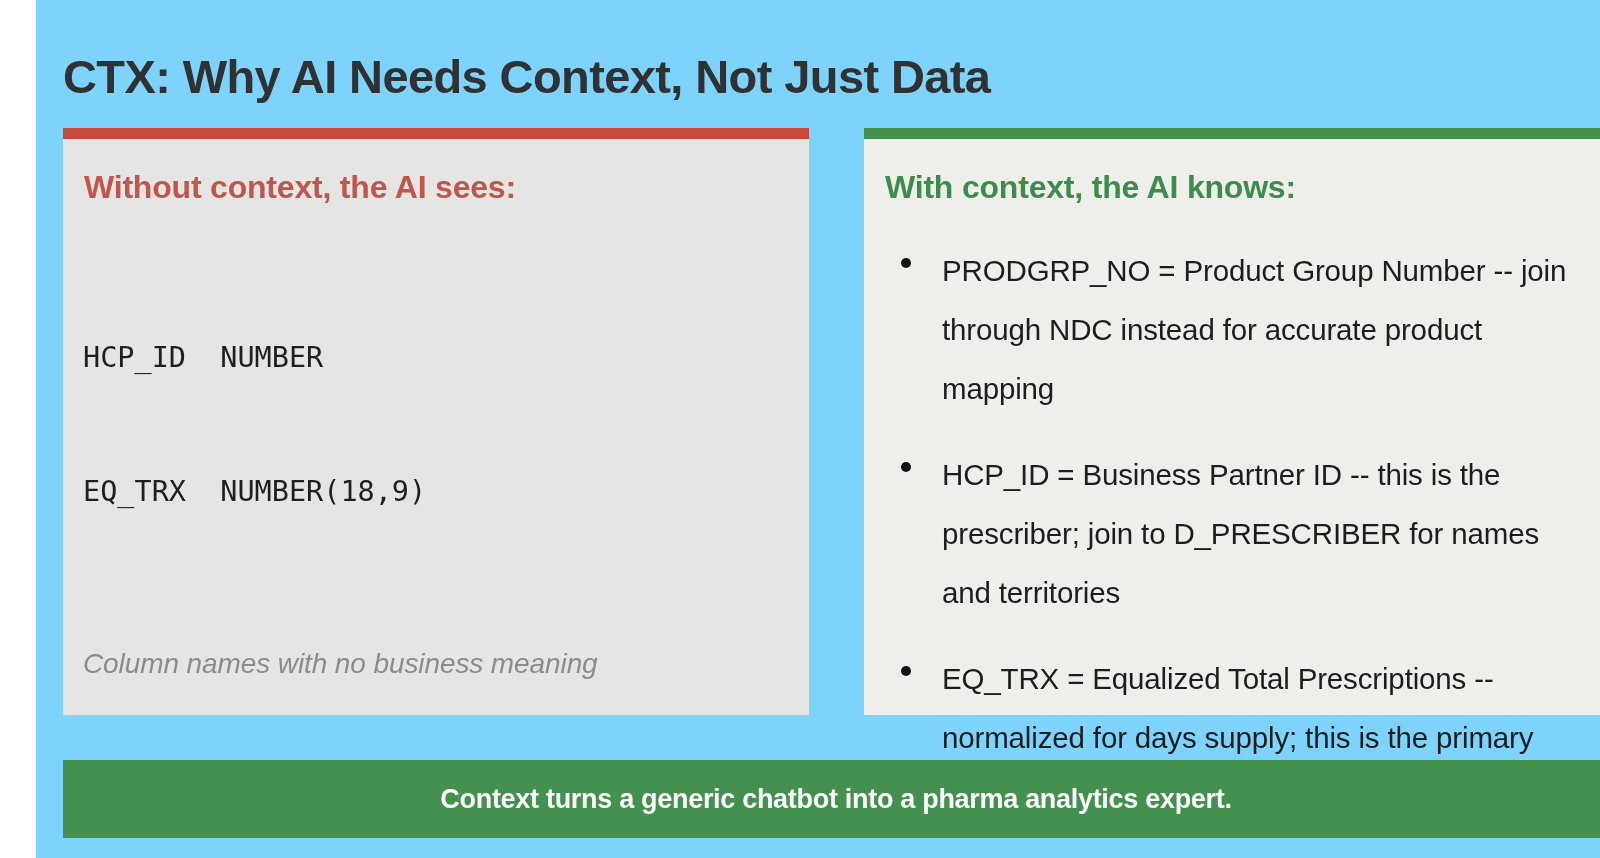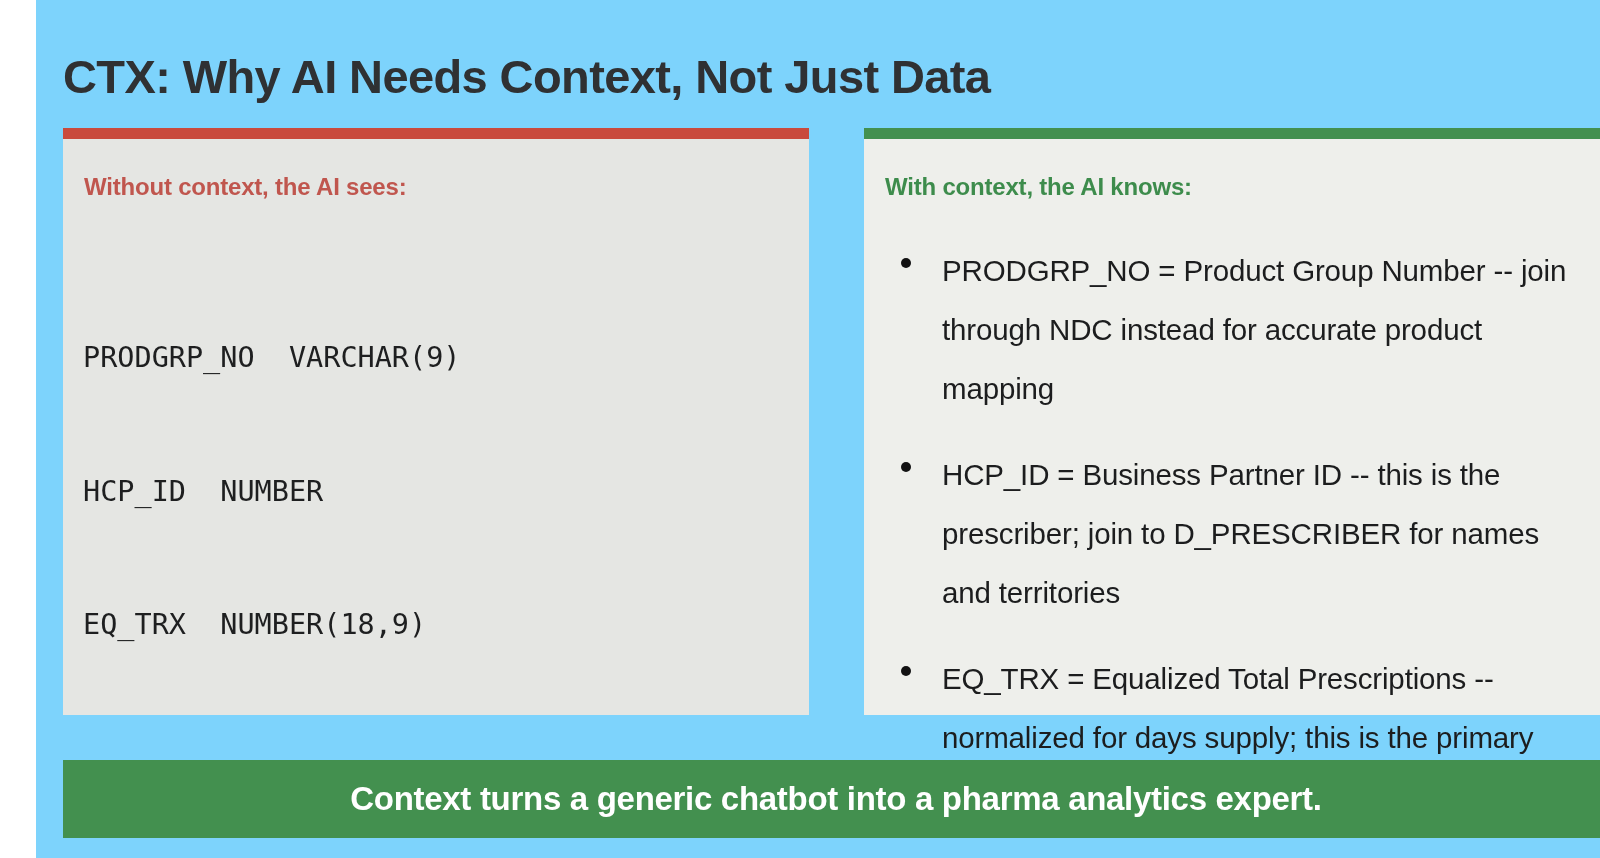--- a/index.html
+++ b/index.html
@@ -62,21 +62,21 @@
   .card-body {
     width: 100%;
     height: 576px;
     box-sizing: border-box;
     position: relative;
   }
   .card-left  .card-body { background: #e5e6e3; padding: 28px 22px 0 20px; }
   .card-right .card-body { background: #eeefeb; padding: 28px 24px 0 20px; }
 
   .card-heading {
-    font-size: 24px;
+    font-size: 32px;
     font-weight: 800;
     letter-spacing: -0.2px;
     line-height: 40px;
     margin: 0 0 0 1px;
   }
   .heading-danger  { color: #c0564e; }
   .heading-success { color: #3d8c4c; }
 
   
   .code-block {
@@ -132,21 +132,21 @@
     top: 760px;
     width: 1546px;
     height: 78px;
     background: #43904f;
     display: flex;
     align-items: center;
     justify-content: center;
   }
   .banner-text {
     color: #ffffff;
-    font-size: 33px;
+    font-size: 27px;
     font-weight: 800;
     letter-spacing: -0.3px;
     line-height: 40px;
     white-space: nowrap;
   }
 </style>
 </head>
 <body>
 
 <div class="slide">
@@ -154,21 +154,20 @@
   <h1 class="slide-title">CTX: Why AI Needs Context, Not Just Data</h1>
 
   <div class="cards">
 
     <section class="card card-left">
       <div class="card-accent"></div>
       <div class="card-body">
         <h2 class="card-heading heading-danger">Without context, the AI sees:</h2>
 
         <div class="code-block">
-          <span class="code-line">PRODGRP_NO  VARCHAR(9)</span>
           <span class="code-line">HCP_ID  NUMBER</span>
           <span class="code-line">EQ_TRX  NUMBER(18,9)</span>
         </div>
 
         <p class="caption-note">Column names with no business meaning</p>
       </div>
     </section>
 
     <section class="card card-right">
       <div class="card-accent"></div>

